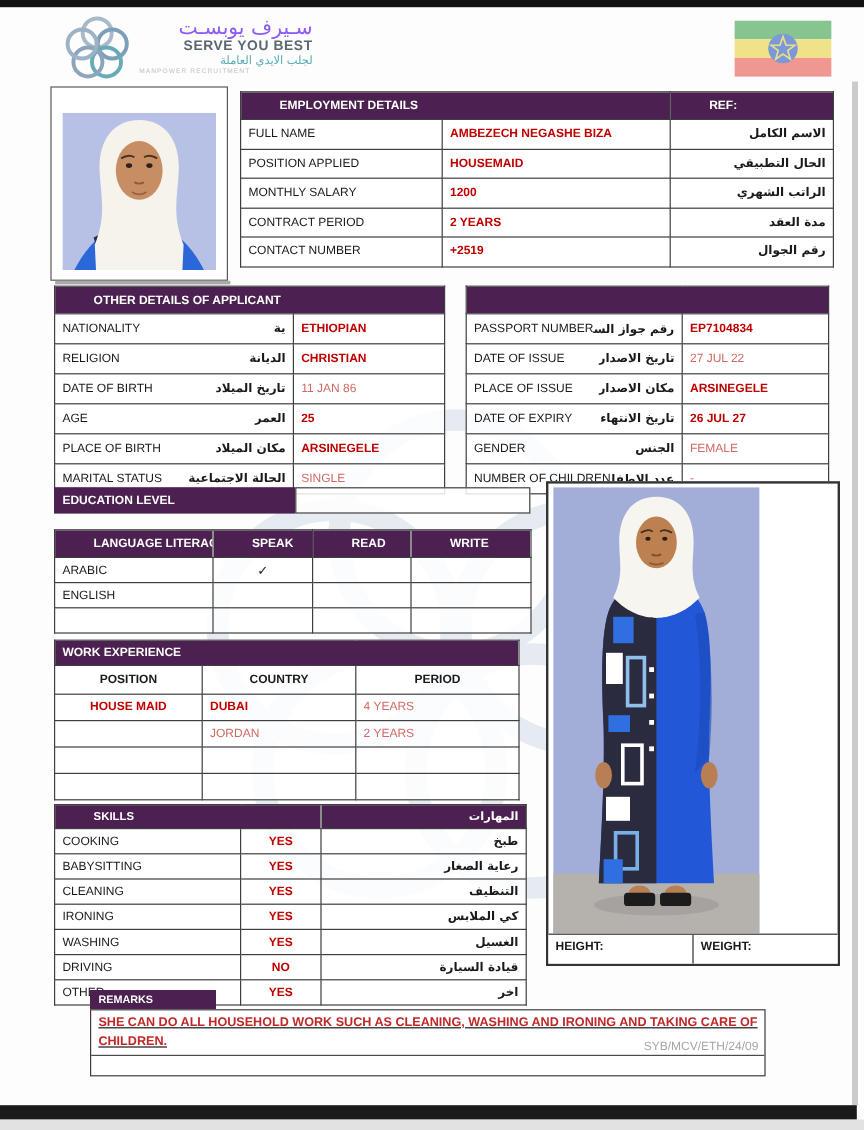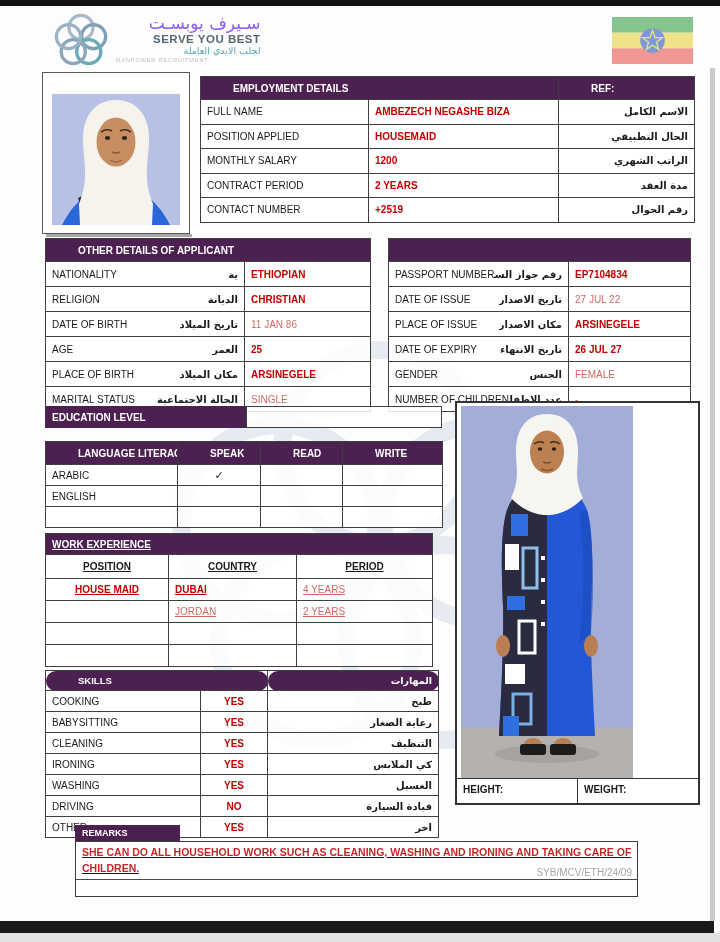--- a/index.html
+++ b/index.html
@@ -50,28 +50,28 @@
            font-weight:bold;font-size:10px;display:flex;align-items:center;padding-left:7px;box-sizing:border-box;}
   .edu-val{position:absolute;left:246px;top:406px;width:196px;height:22px;border:1px solid #3f3f3f;
            background:rgba(255,255,255,.85);box-sizing:border-box;font-size:10px;}
 
   .t-lang{left:45px;top:441px;width:397px;}
   .t-lang td{height:18px;}
   .t-lang .hdr td{height:20px;}
   .check{text-align:center;font-size:11px;color:#222;}
 
   .t-work{left:45px;top:533px;width:387px;}
-  .t-work td{height:19px;text-decoration:underline;}
+  .t-work td{height:19px;}
   .t-work .title td{background:#4c2050;color:#fff;font-weight:bold;height:18px;}
   .t-work .chead td{font-weight:bold;text-align:center;height:21px;margin-top:32px;}
   .pos-cell{text-align:center;}
 
   .t-skill{left:45px;top:670px;width:393px;}
   .t-skill td{height:18px;}
-  .t-skill .hdr td{height:17px;font-size:9.5px;border-radius:10px;}
+  .t-skill .hdr td{height:17px;font-size:9.5px;}
   .sk-val{text-align:center;}
 
   
   .body-box{position:absolute;left:455px;top:401px;width:245px;height:404px;border:2px solid #333;background:#fff;box-sizing:border-box;}
   .body-box svg{position:absolute;left:4px;top:3px;width:172px;height:372px;}
   .hw{position:absolute;left:0;right:0;bottom:0;height:24px;border-top:1.6px solid #333;display:flex;background:#fff;}
   .hw div{flex:1;font-weight:bold;font-size:10px;padding:5px 0 0 6px;box-sizing:border-box;}
   .hw div:last-child{border-left:1.6px solid #333;}
 
   

